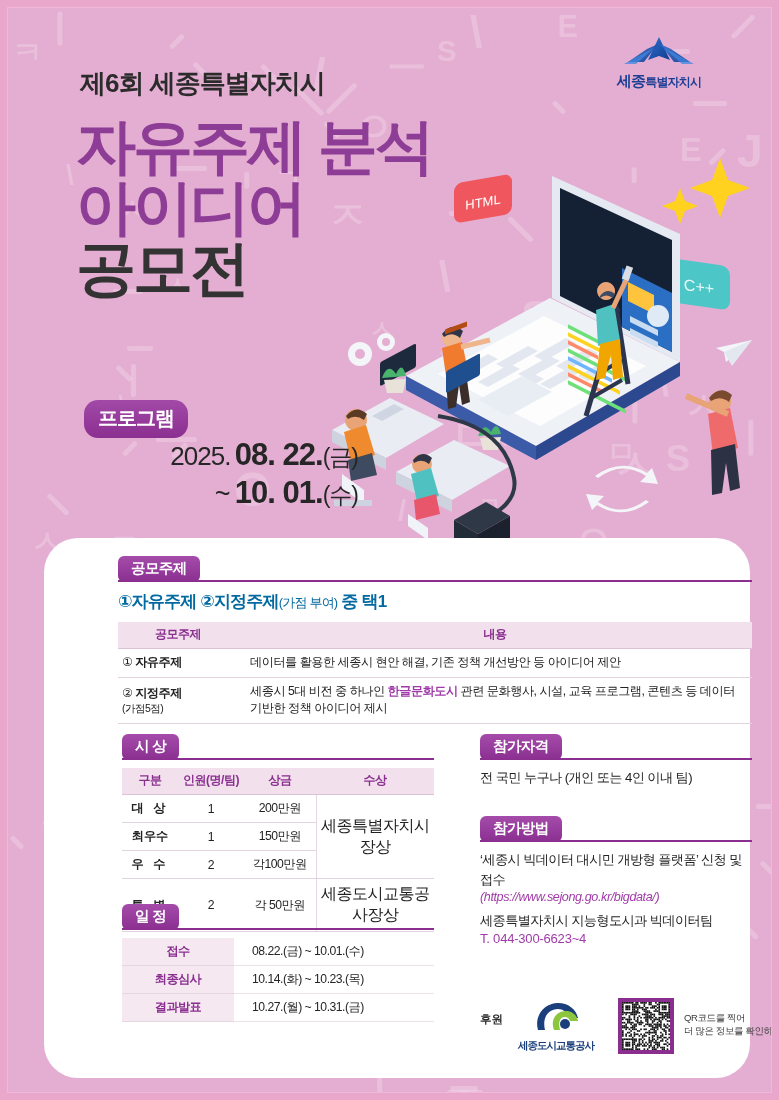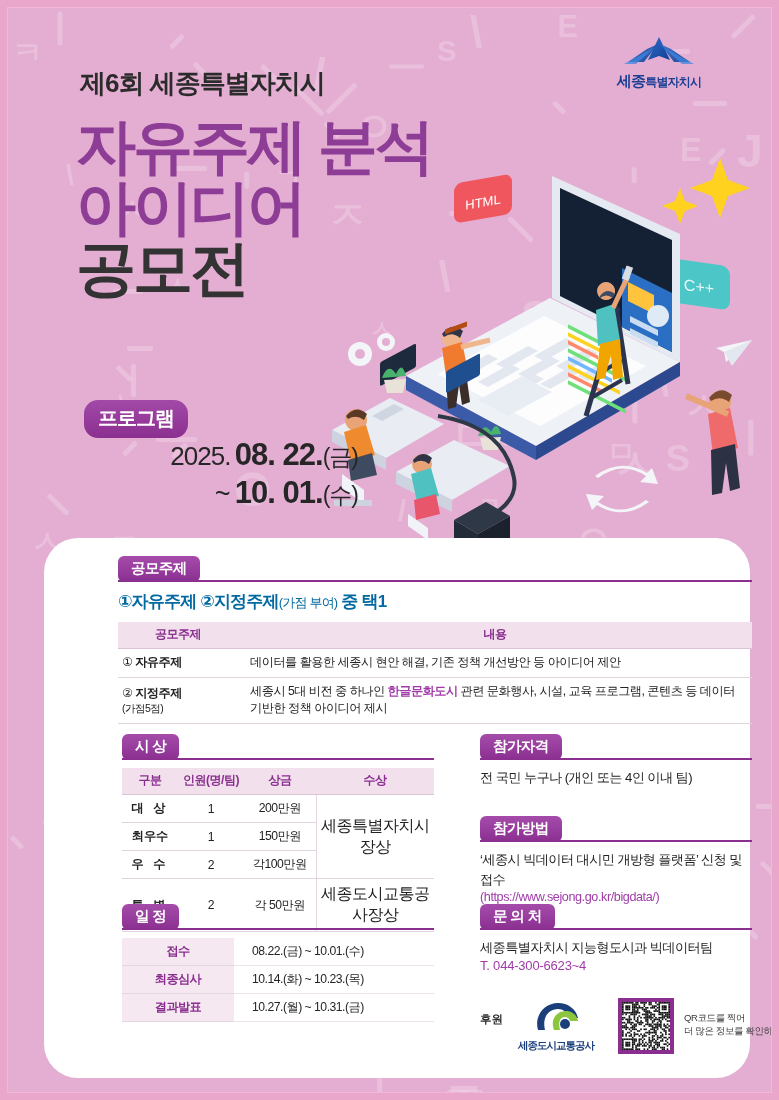--- a/index.html
+++ b/index.html
@@ -252,21 +252,21 @@
   .apply-sec { position: absolute; left: 436px; top: 278px; width: 272px; }
   .contact-sec { position: absolute; left: 436px; top: 366px; width: 272px; }
 
   .body-txt {
     font-size: 13.2px;
     color: #232323;
     letter-spacing: -0.6px;
     line-height: 1.5;
     margin-top: 7px;
   }
-  .link-txt { color: #a03ba8; font-size: 12.6px; letter-spacing: -0.4px; }
+  .link-txt { color: #a03ba8; font-size: 12.6px; letter-spacing: -0.4px; font-style: italic; }
   .tel-txt  { color: #a03ba8; font-size: 13px; letter-spacing: -0.2px; }
 
   
   .spon-row {
     position: absolute;
     left: 436px; top: 458px;
     width: 290px; height: 64px;
   }
   .spon-label {
     position: absolute; left: 0; top: 16px;
@@ -704,24 +704,20 @@
       <div class="sec apply-sec">
         <div class="sec-head">
           <span class="sec-badge">참가방법</span>
           <div class="sec-rule"></div>
         </div>
         <div class="body-txt">‘세종시 빅데이터 대시민 개방형 플랫폼’ 신청 및 접수</div>
         <div class="link-txt">(https://www.sejong.go.kr/bigdata/)</div>
       </div>
 
       <div class="sec contact-sec">
-        <div class="sec-head">
-          <span class="sec-badge">문 의 처</span>
-          <div class="sec-rule"></div>
-        </div>
         <div class="body-txt">세종특별자치시 지능형도시과 빅데이터팀</div>
         <div class="tel-txt">T. 044-300-6623~4</div>
       </div>
 
       <div class="spon-row">
         <div class="spon-label">후원</div>
         <div class="spon-logo">
           <span>
             <svg width="48" height="34" viewBox="0 0 48 34" aria-hidden="true">
               <path d="M6 30 C2 16 12 3 26 3 C36 3 44 9 46 18 L37 18 C35 12 31 9 26 9 C16 9 10 18 13 30 Z" fill="#1b3f7a"></path>

